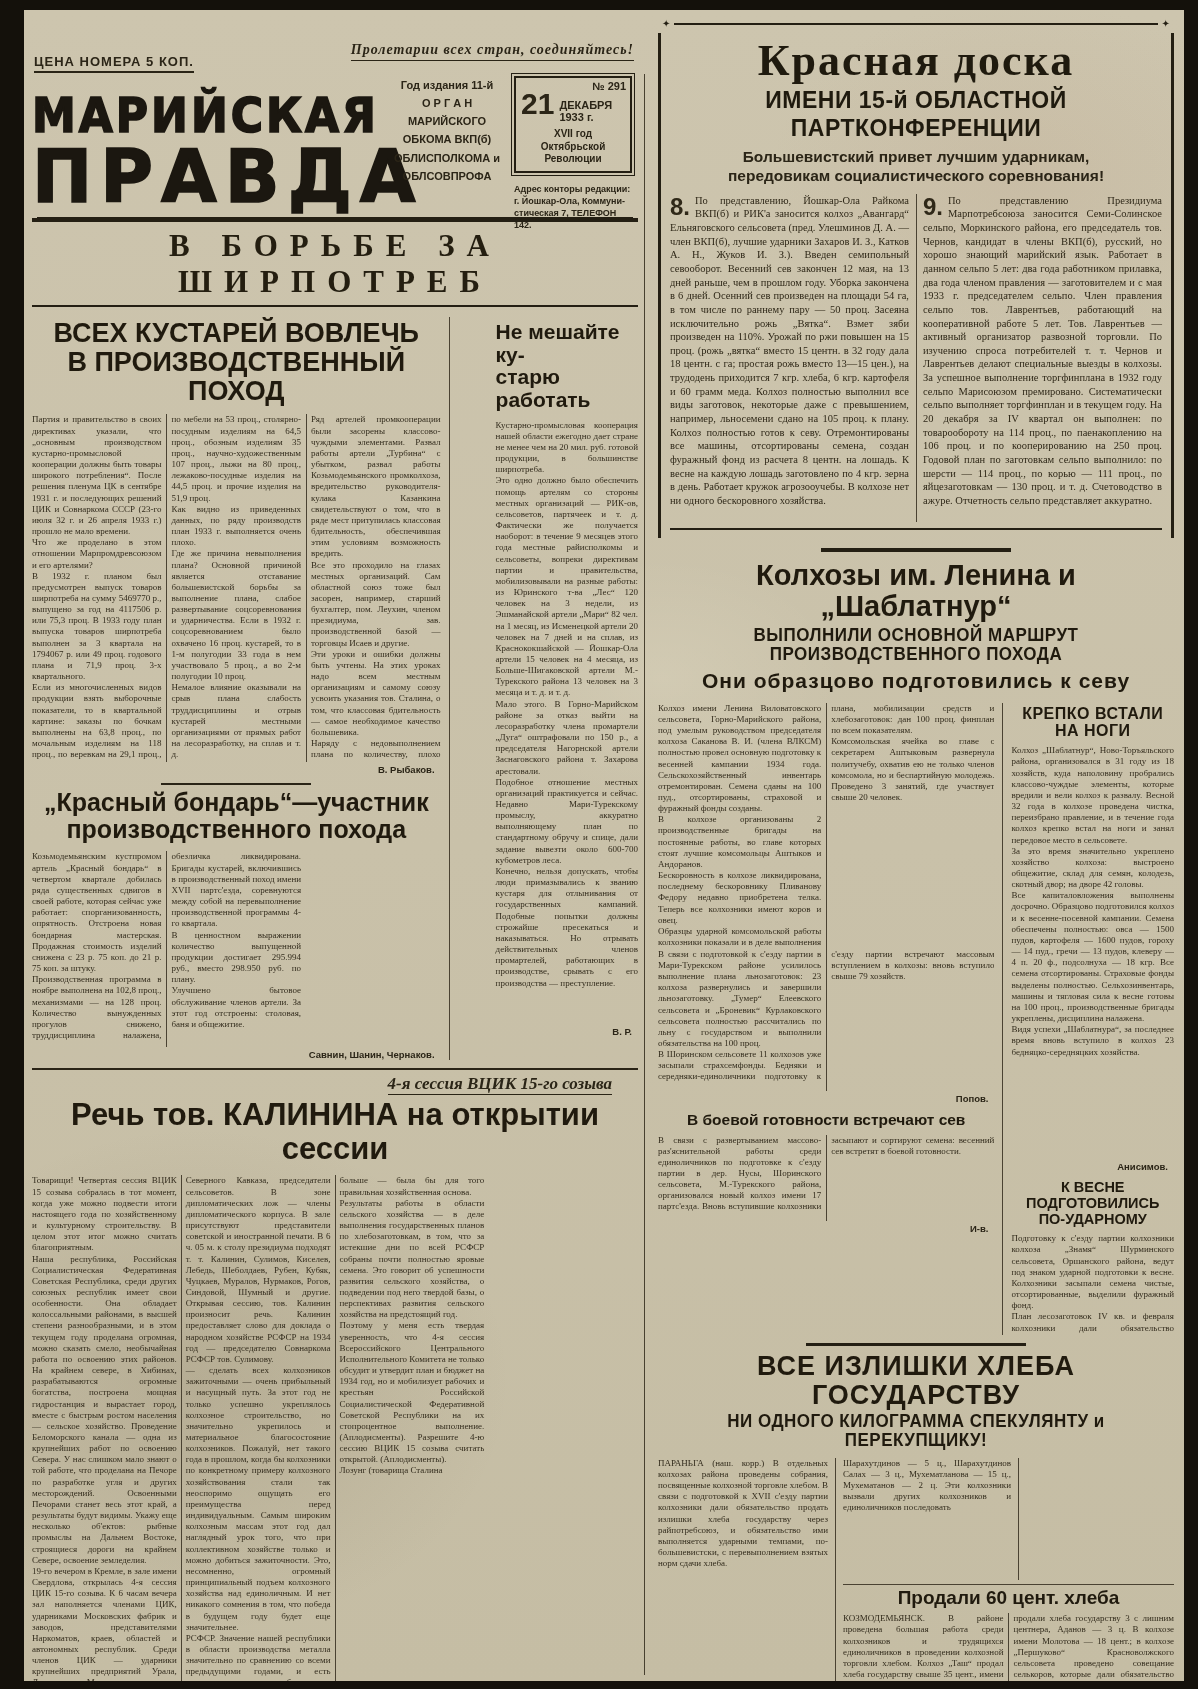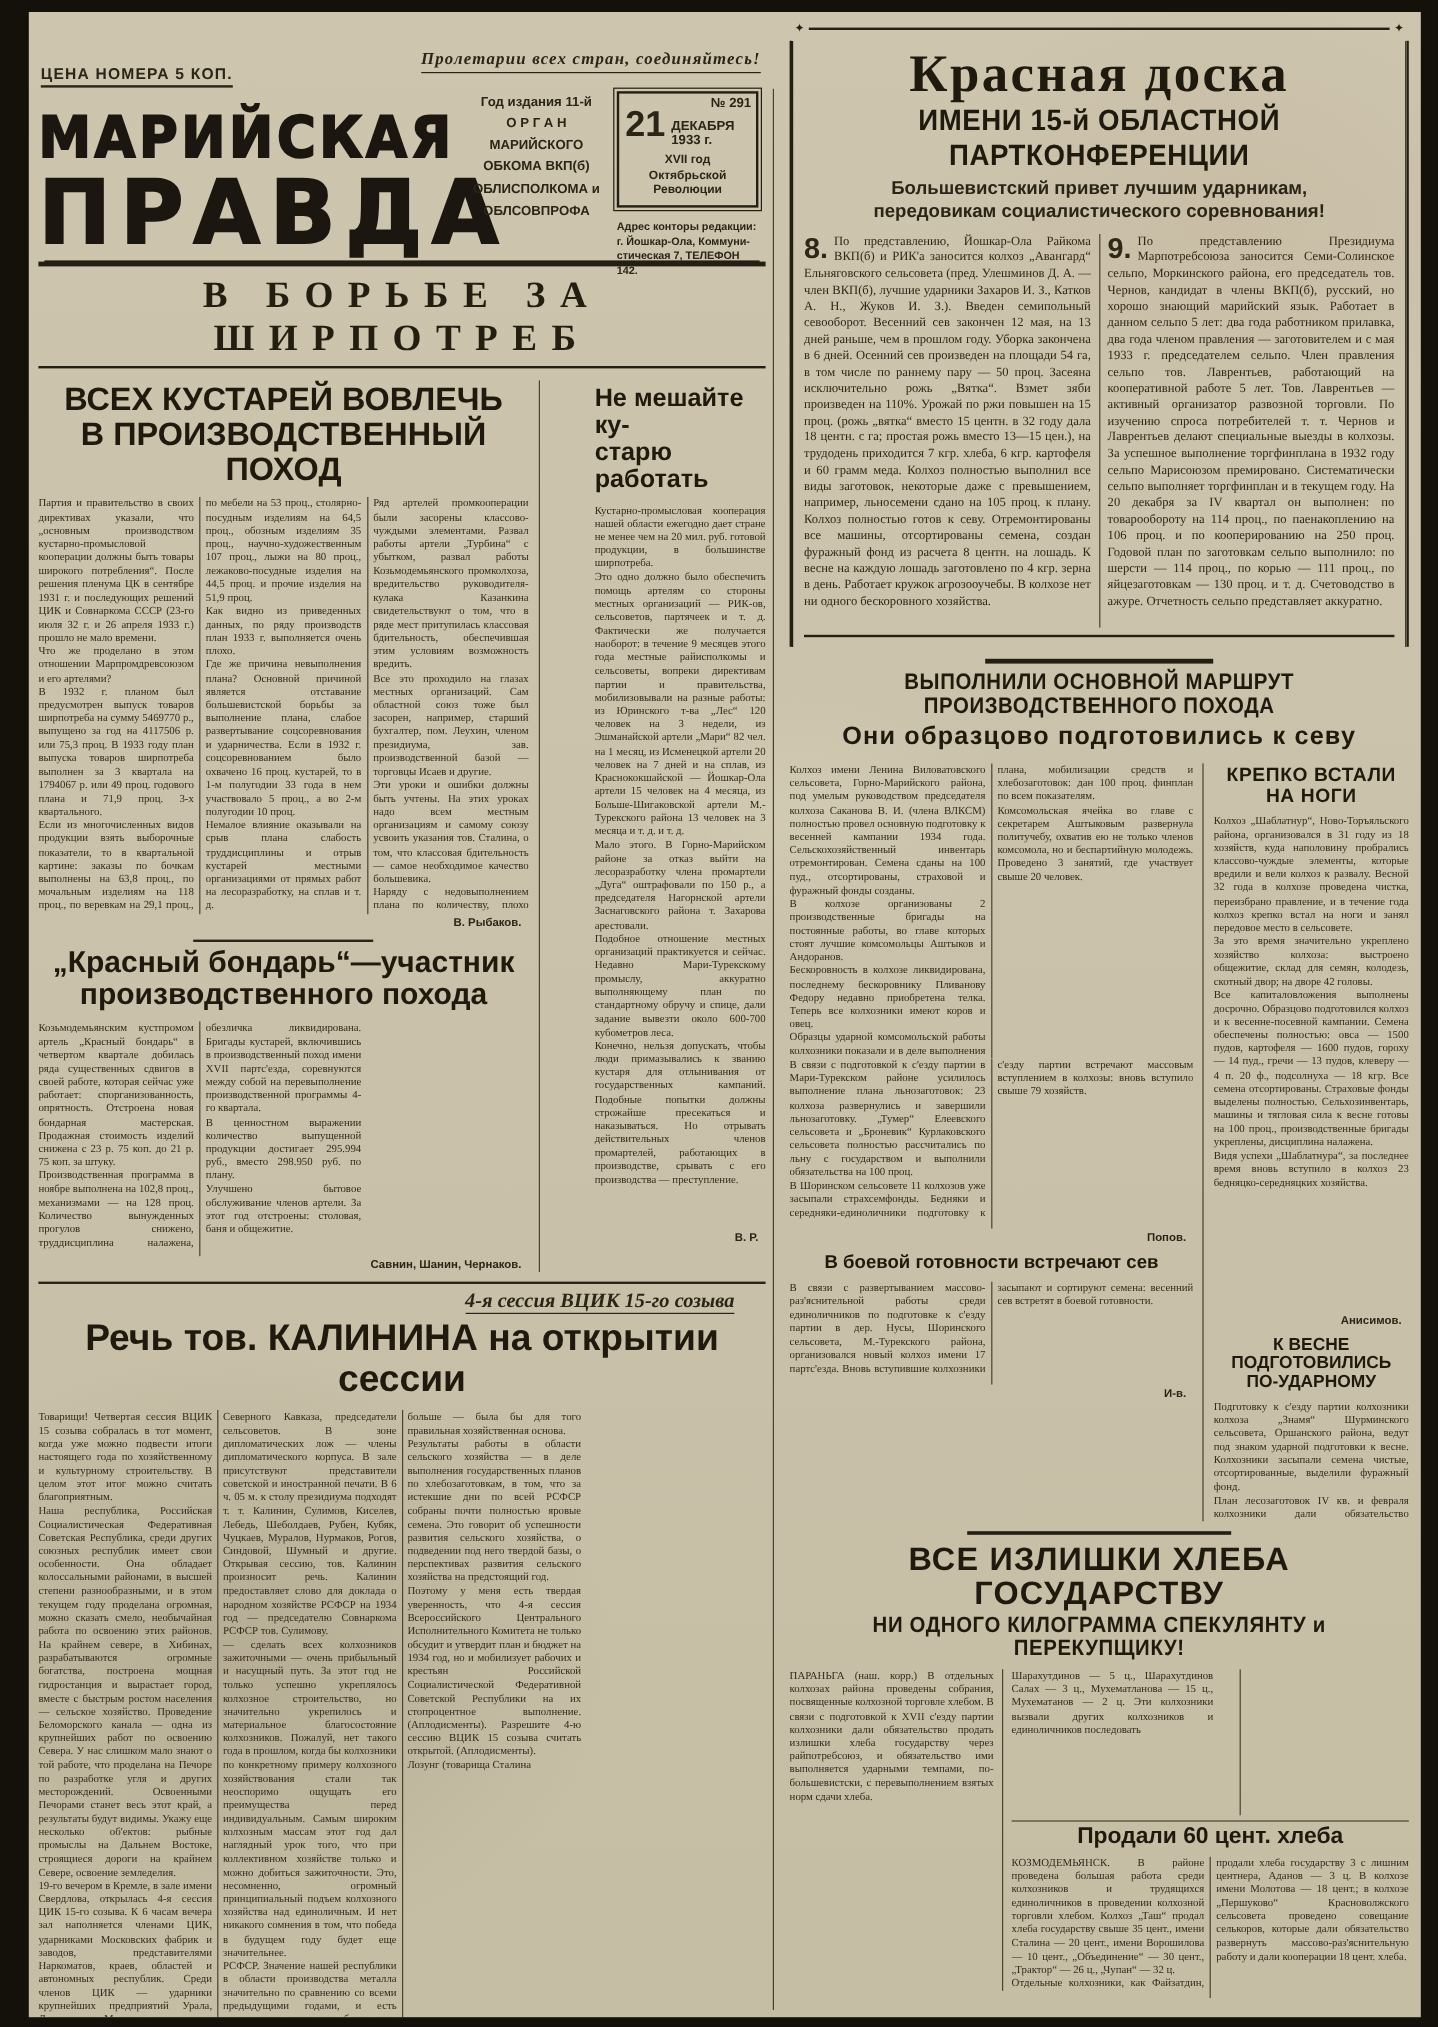--- a/index.html
+++ b/index.html
@@ -114,21 +114,21 @@
   .spring-body{height:104px;}
 
   .grain-head{text-align:center;margin-top:8px;}
   .grain-rule{width:220px;margin:0 auto 6px auto;border-top:3px solid #241f13;}
   .grain-1{font-size:27px;letter-spacing:1px;}
   .grain-2{font-size:17px;letter-spacing:.5px;margin-top:3px;transform:scaleY(1.08);}
   .grain-bottom{display:flex;margin-top:8px;}
   .gb-col1{width:170px;padding-right:7px;border-right:1px solid #4a4232;height:268px;overflow:hidden;}
   .gb-right{flex:1;display:flex;flex-direction:column;padding-left:7px;}
   .gb-top{display:flex;height:122px;overflow:hidden;}
-  .gb-col2{width:168px;padding-right:22px;border-right:1px solid #4a4232;}
+  .gb-col2{width:168px;padding-right:7px;border-right:1px solid #4a4232;}
   .gb-col3{flex:1;padding-left:7px;}
   .sold{margin-top:4px;border-top:1px solid #4a4232;padding-top:3px;}
   .sold-title{font-size:19px;margin-bottom:5px;}
   .sold-body{column-count:2;height:118px;}
 </style>
 </head>
 <body>
 
 <div class="page">
 
@@ -242,20 +242,21 @@
 передовикам социалистического соревнования!</div>
       <div class="board-cols">
         <p class="board-item"><span class="board-num">8.</span><span>По представлению, Йошкар-Ола Райкома ВКП(б) и РИК'а заносится колхоз „Авангард“ Ельняговского сельсовета (пред. Улешминов Д. А. — член ВКП(б), лучшие ударники Захаров И. З., Катков А. Н., Жуков И. З.). Введен семипольный севооборот. Весенний сев закончен 12 мая, на 13 дней раньше, чем в прошлом году. Уборка закончена в 6 дней. Осенний сев произведен на площади 54 га, в том числе по раннему пару — 50 проц. Засеяна исключительно рожь „Вятка“. Взмет зяби произведен на 110%. Урожай по ржи повышен на 15 проц. (рожь „вятка“ вместо 15 центн. в 32 году дала 18 центн. с га; простая рожь вместо 13—15 цен.), на трудодень приходится 7 кгр. хлеба, 6 кгр. картофеля и 60 грамм меда. Колхоз полностью выполнил все виды заготовок, некоторые даже с превышением, например, льносемени сдано на 105 проц. к плану. Колхоз полностью готов к севу. Отремонтированы все машины, отсортированы семена, создан фуражный фонд из расчета 8 центн. на лошадь. К весне на каждую лошадь заготовлено по 4 кгр. зерна в день. Работает кружок агрозооучебы. В колхозе нет ни одного бескоровного хозяйства.</span></p>
         <p class="board-item"><span class="board-num">9.</span><span>По представлению Президиума Марпотребсоюза заносится Семи-Солинское сельпо, Моркинского района, его председатель тов. Чернов, кандидат в члены ВКП(б), русский, но хорошо знающий марийский язык. Работает в данном сельпо 5 лет: два года работником прилавка, два года членом правления — заготовителем и с мая 1933 г. председателем сельпо. Член правления сельпо тов. Лаврентьев, работающий на кооперативной работе 5 лет. Тов. Лаврентьев — активный организатор развозной торговли. По изучению спроса потребителей т. т. Чернов и Лаврентьев делают специальные выезды в колхозы. За успешное выполнение торгфинплана в 1932 году сельпо Марисоюзом премировано. Систематически сельпо выполняет торгфинплан и в текущем году. На 20 декабря за IV квартал он выполнен: по товарообороту на 114 проц., по паенакоплению на 106 проц. и по кооперированию на 250 проц. Годовой план по заготовкам сельпо выполнило: по шерсти — 114 проц., по корью — 111 проц., по яйцезаготовкам — 130 проц. и т. д. Счетоводство в ажуре. Отчетность сельпо представляет аккуратно.</span></p>
       </div>
       <div class="board-close"></div>
     </div>
 
     <div class="kolkhoz h-big">
       <div class="kz-rule"></div>
+      <div class="kz-1">Колхозы им. Ленина и „Шаблатнур“</div>
       <div class="kz-2">ВЫПОЛНИЛИ ОСНОВНОЙ МАРШРУТ ПРОИЗВОДСТВЕННОГО ПОХОДА</div>
       <div class="kz-3">Они образцово подготовились к севу</div>
     </div>
 
     <div class="mid">
       <div class="mid-left">
         <div class="body-txt colbox kom-body pre">Колхоз имени Ленина Виловатовского сельсовета, Горно-Марийского района, под умелым руководством председателя колхоза Саканова В. И. (члена ВЛКСМ) полностью провел основную подготовку к весенней кампании 1934 года. Сельскохозяйственный инвентарь отремонтирован. Семена сданы на 100 пуд., отсортированы, страховой и фуражный фонды созданы.
 В колхозе организованы 2 производственные бригады на постоянные работы, во главе которых стоят лучшие комсомольцы Аштыков и Андоранов.
 Бескоровность в колхозе ликвидирована, последнему бескоровнику Пливанову Федору недавно приобретена телка. Теперь все колхозники имеют коров и овец.
 Образцы ударной комсомольской работы колхозники показали и в деле выполнения плана, мобилизации средств и хлебозаготовок: дан 100 проц. финплан по всем показателям.

